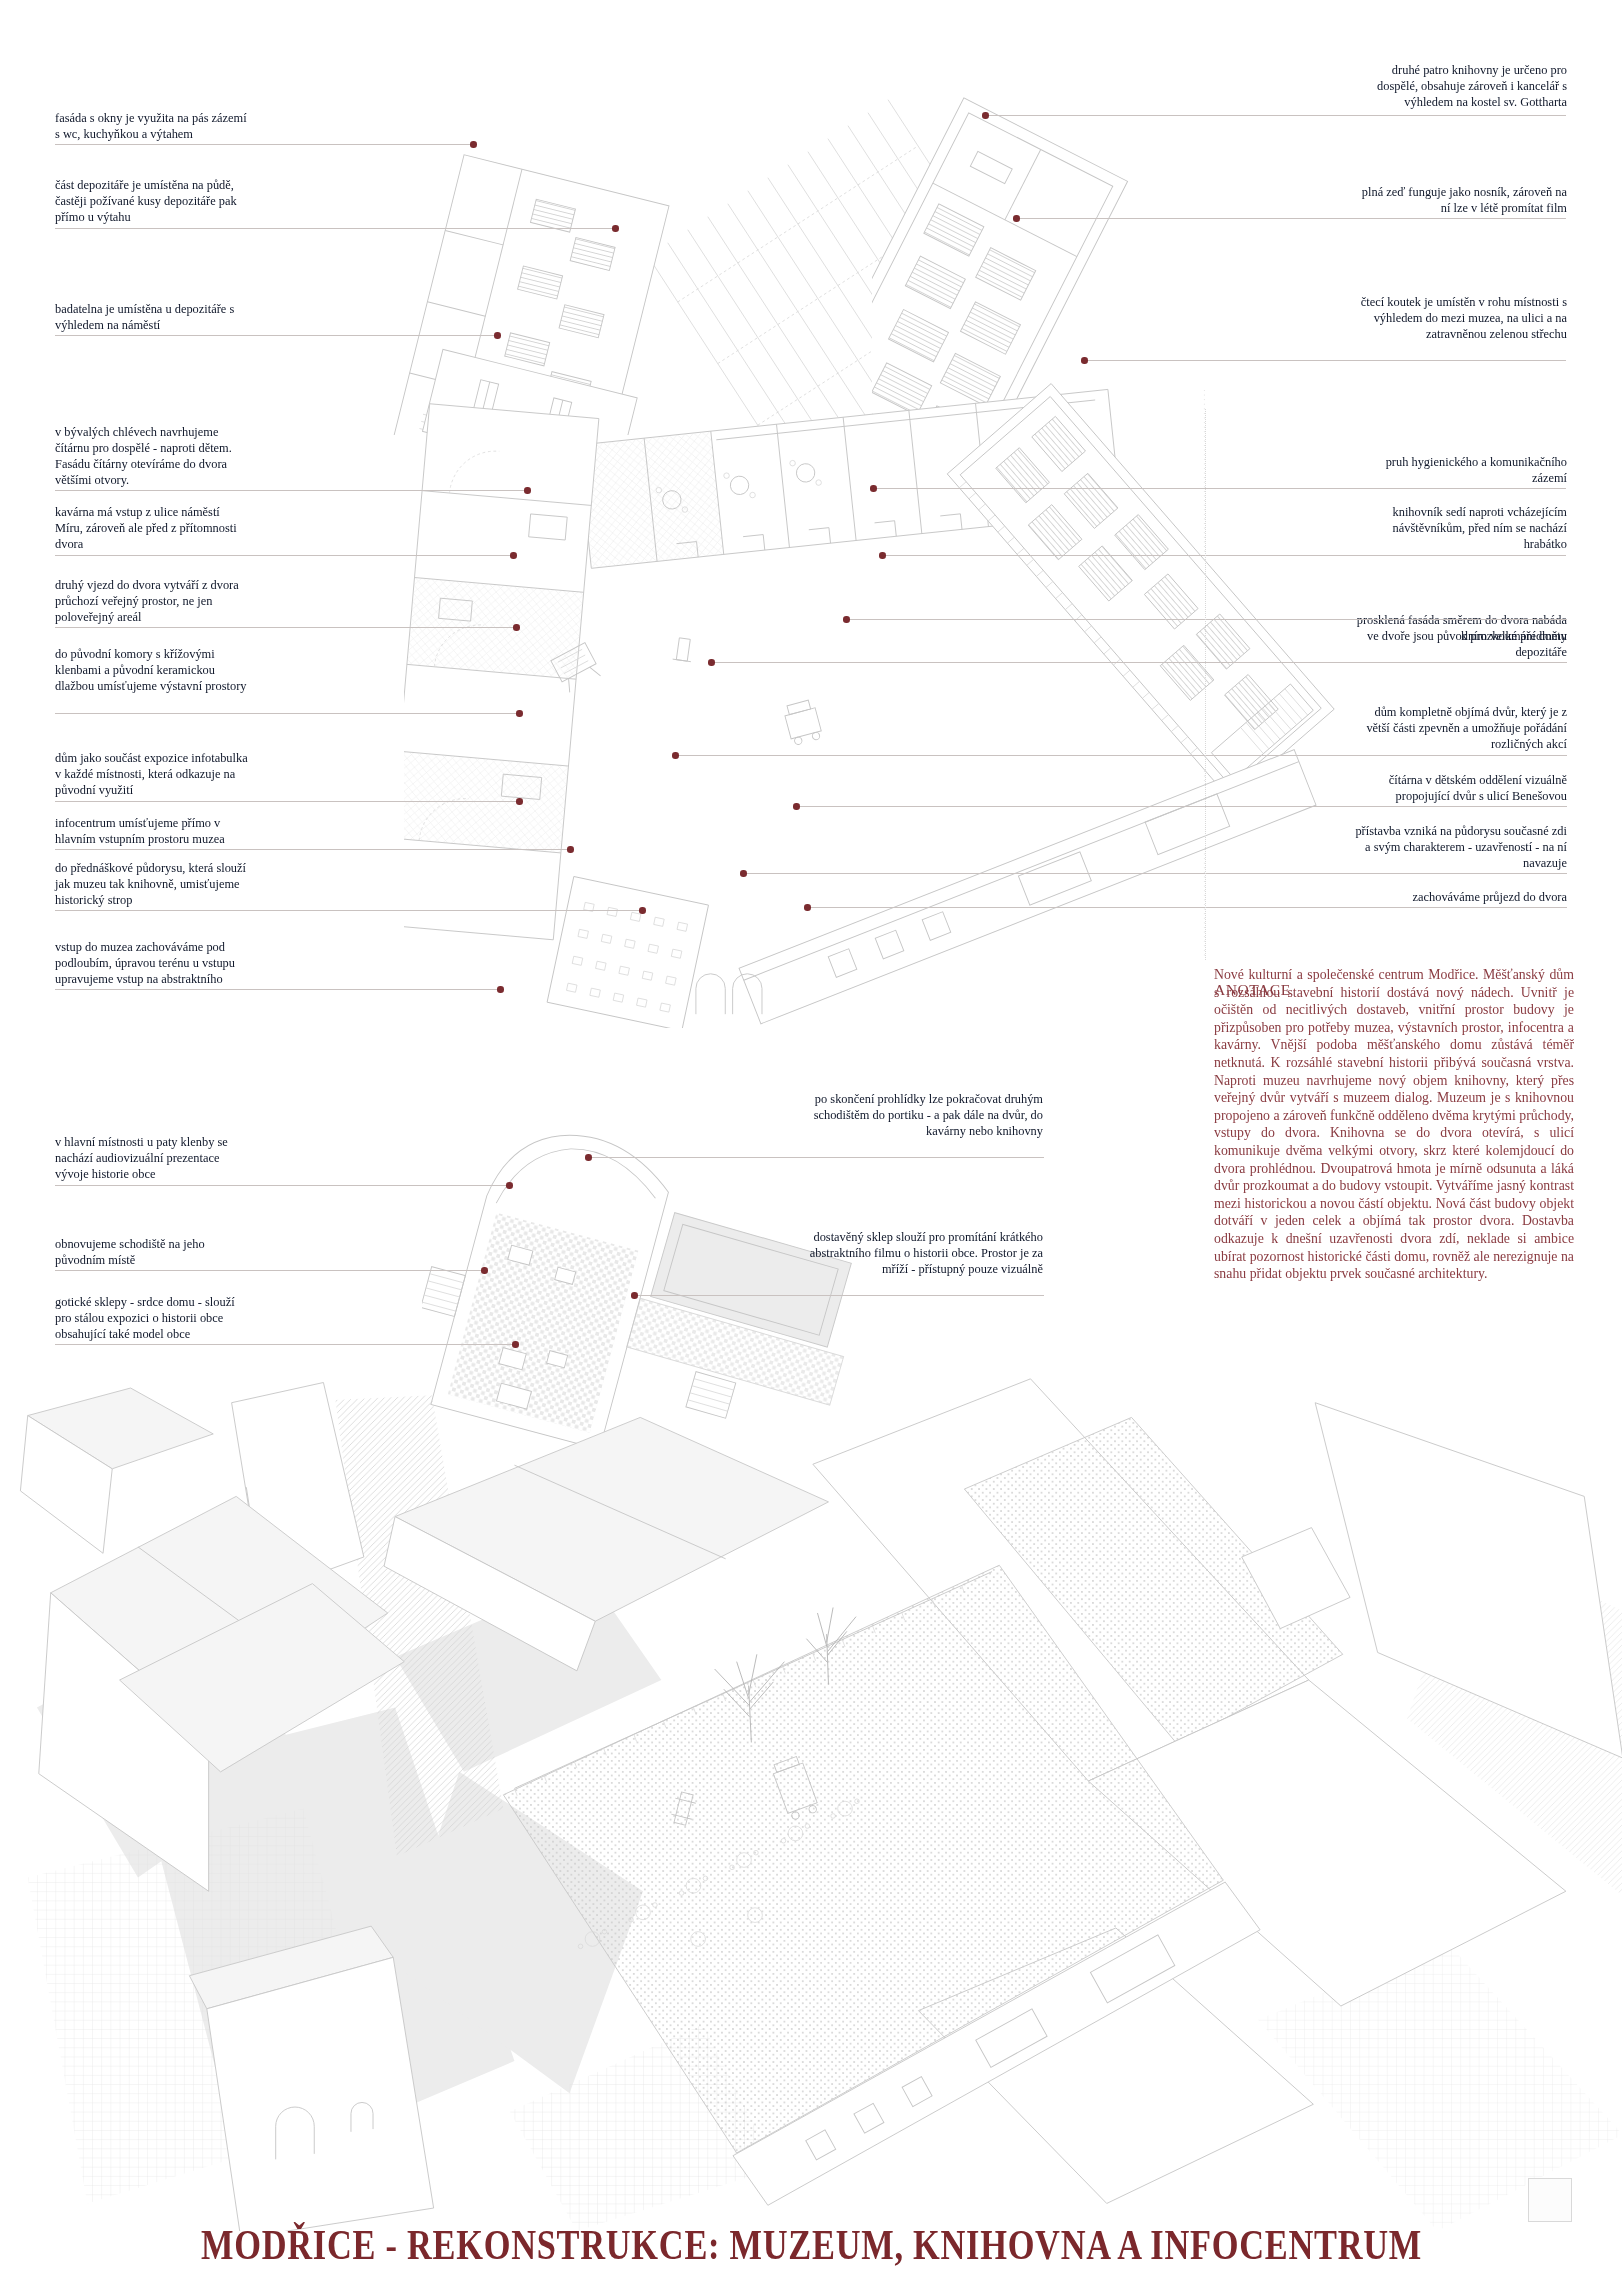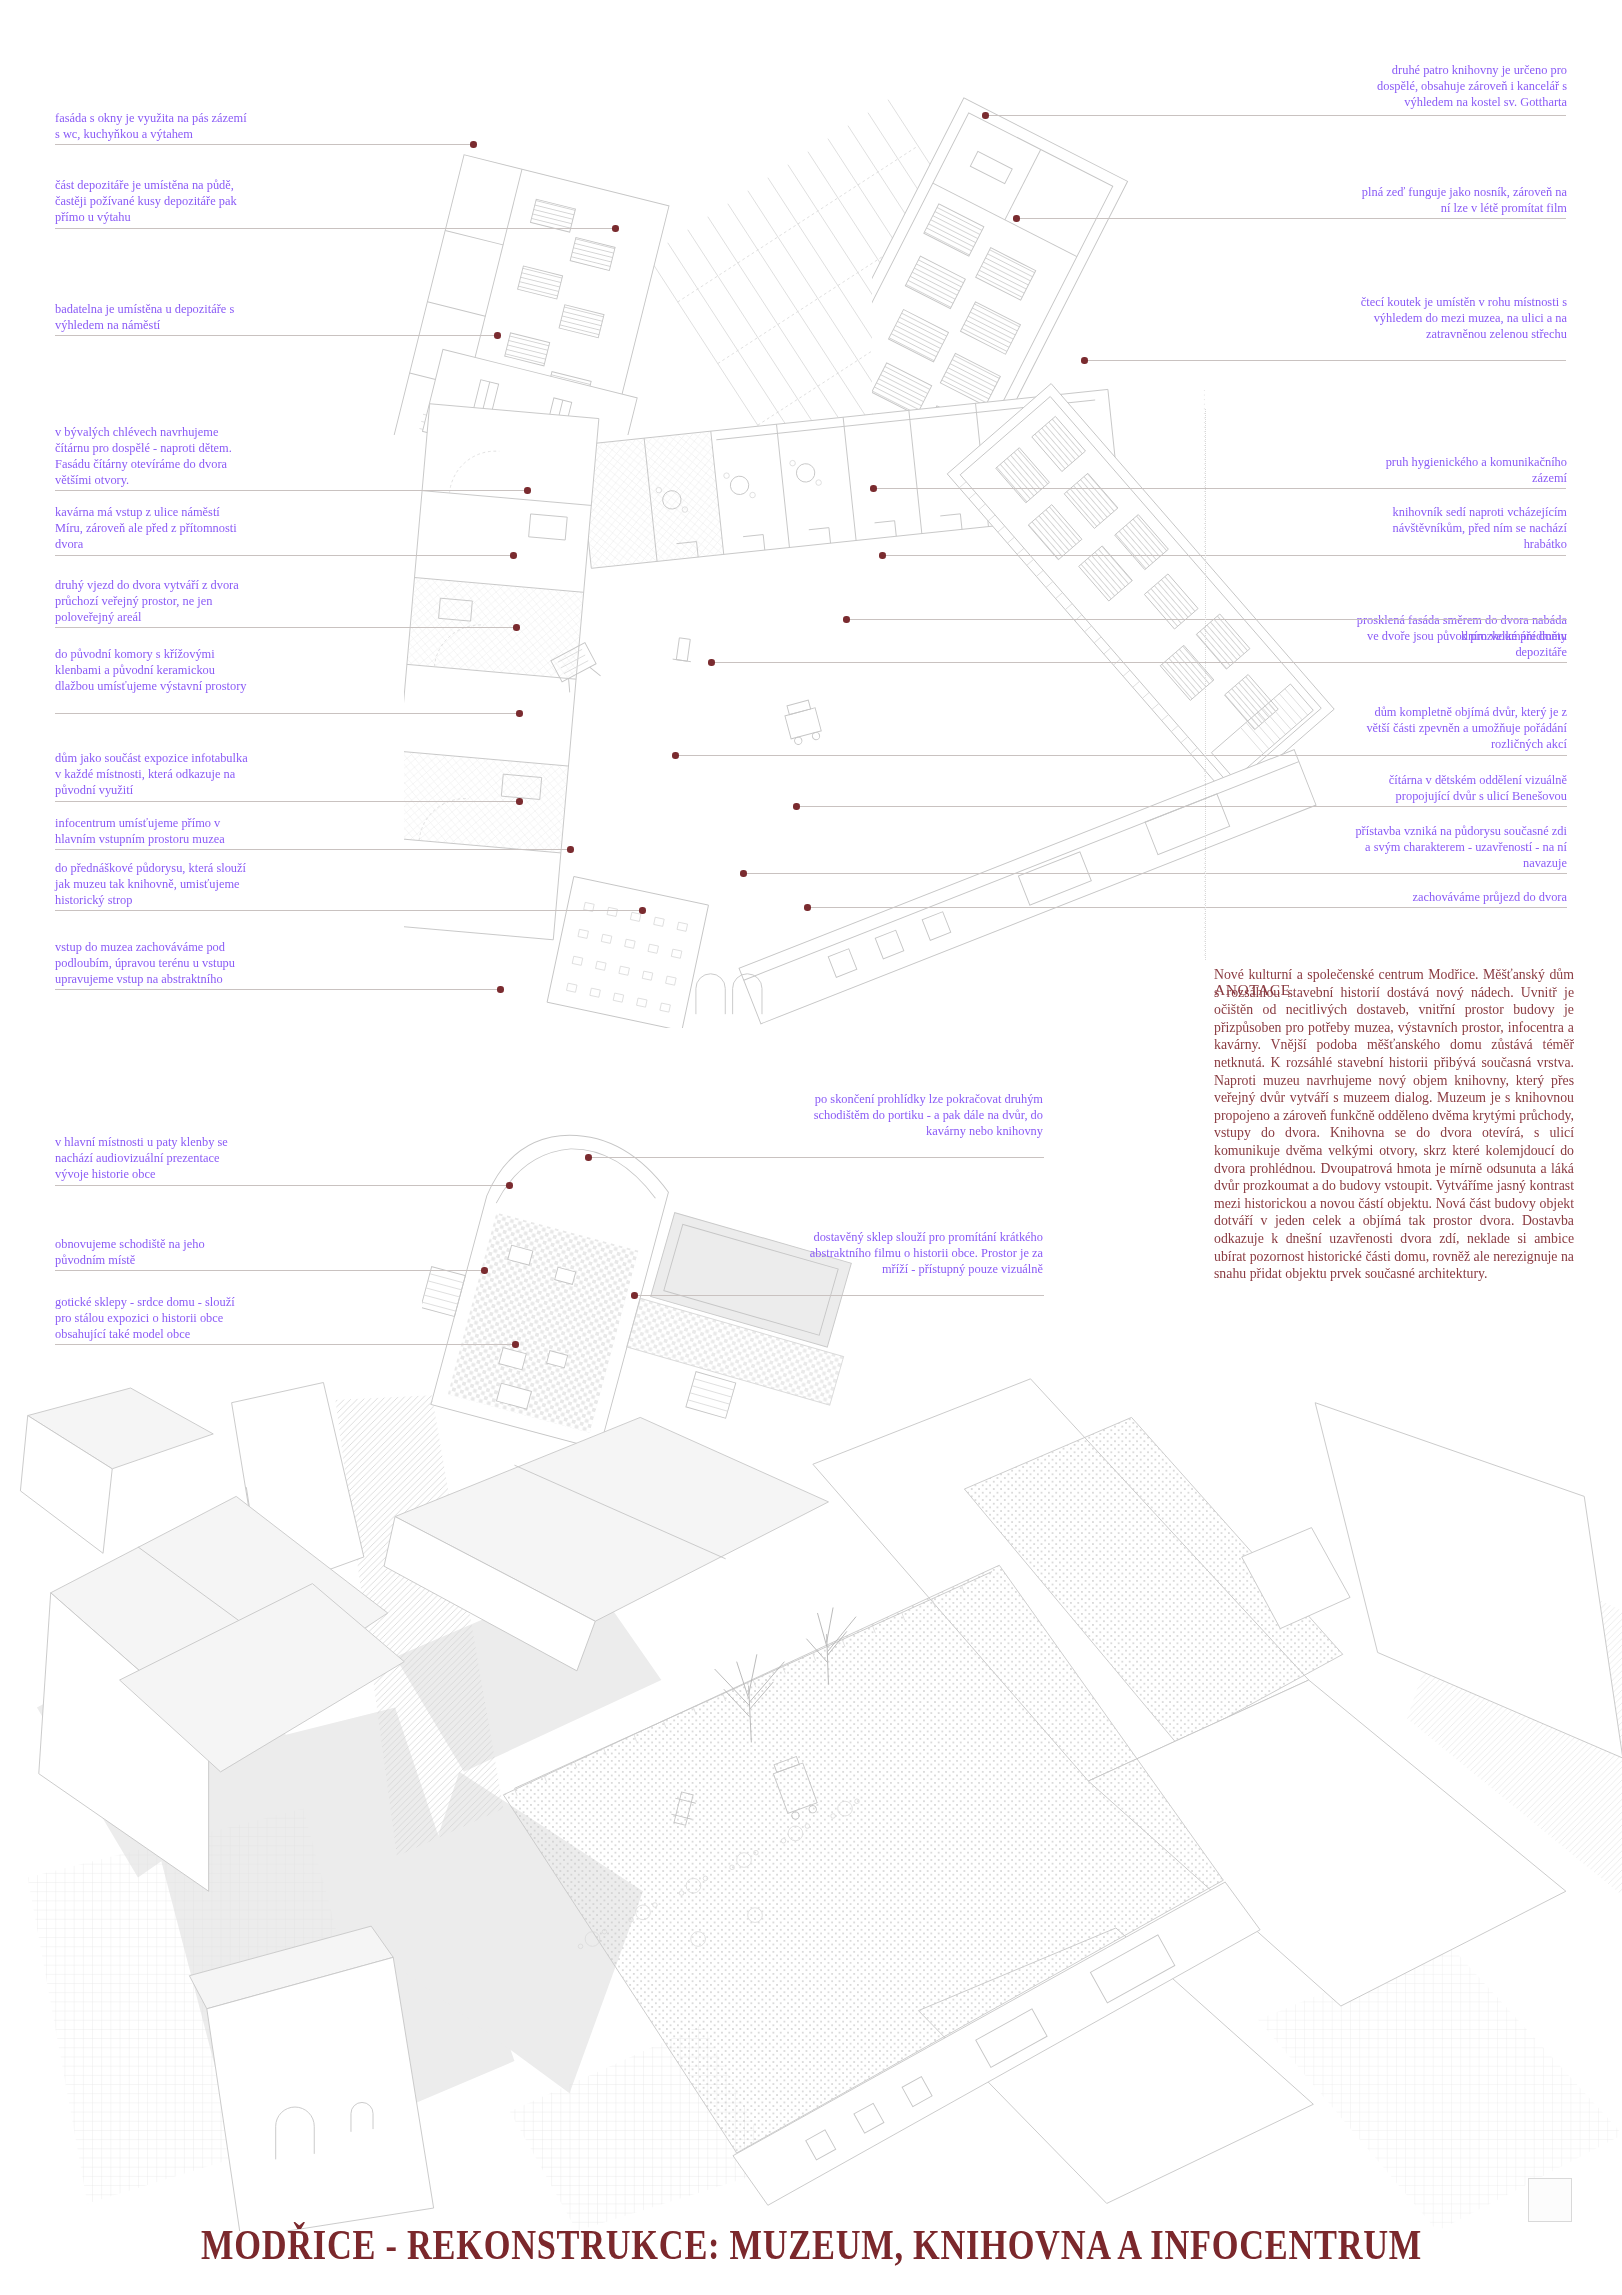--- a/index.html
+++ b/index.html
@@ -1,19 +1,19 @@
 <!DOCTYPE html>
 <html style="font-size:14.7px"><head>
 <meta charset="utf-8">
 <style>
   html,body{margin:0;padding:0;background:#ffffff;}
   .board{position:relative;width:1623px;height:2296px;background:#ffffff;overflow:hidden;
          font-family:"Liberation Serif",serif;margin:0 auto;}
   
-  .ann{position:absolute;font-size:12.4px;line-height:16px;color:#8b5cf6;}
+  .ann{position:absolute;font-size:12.4px;line-height:16px;color:#0f172a;}
   .al{left:55px;width:193px;text-align:left;}
   .ar{width:217px;left:1350px;text-align:right;}
   .am{width:235px;left:808px;text-align:right;}
   .leader{position:absolute;height:0.9px;background:#c9c2c0;}
   .leader::after{content:"";position:absolute;top:-2.8px;width:6.4px;height:6.4px;border-radius:50%;background:#7a2b2f;}
   .ld::after{right:-2.8px;}
   .rd::after{left:-3.7px;}
   
   .anot-head{position:absolute;left:1214px;top:981px;font-size:15.6px;font-weight:400;
              letter-spacing:0.5px;color:#8a3b41;}

